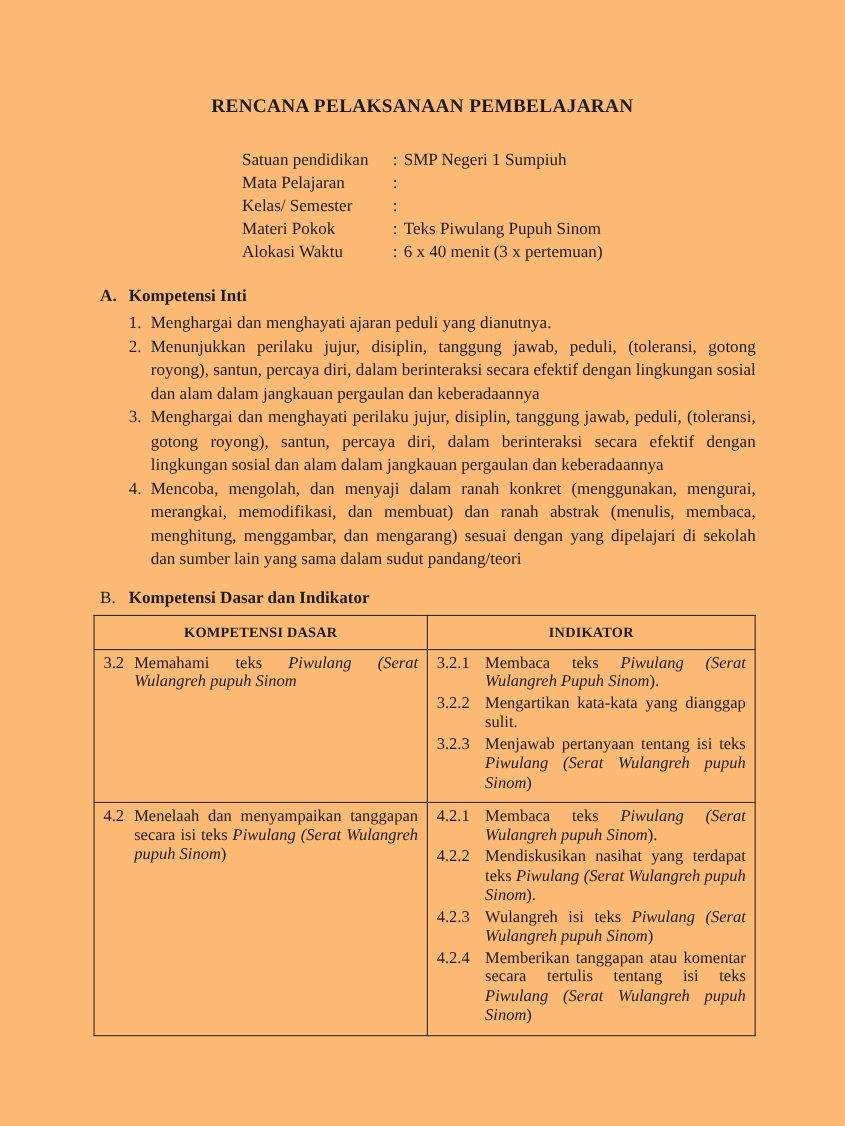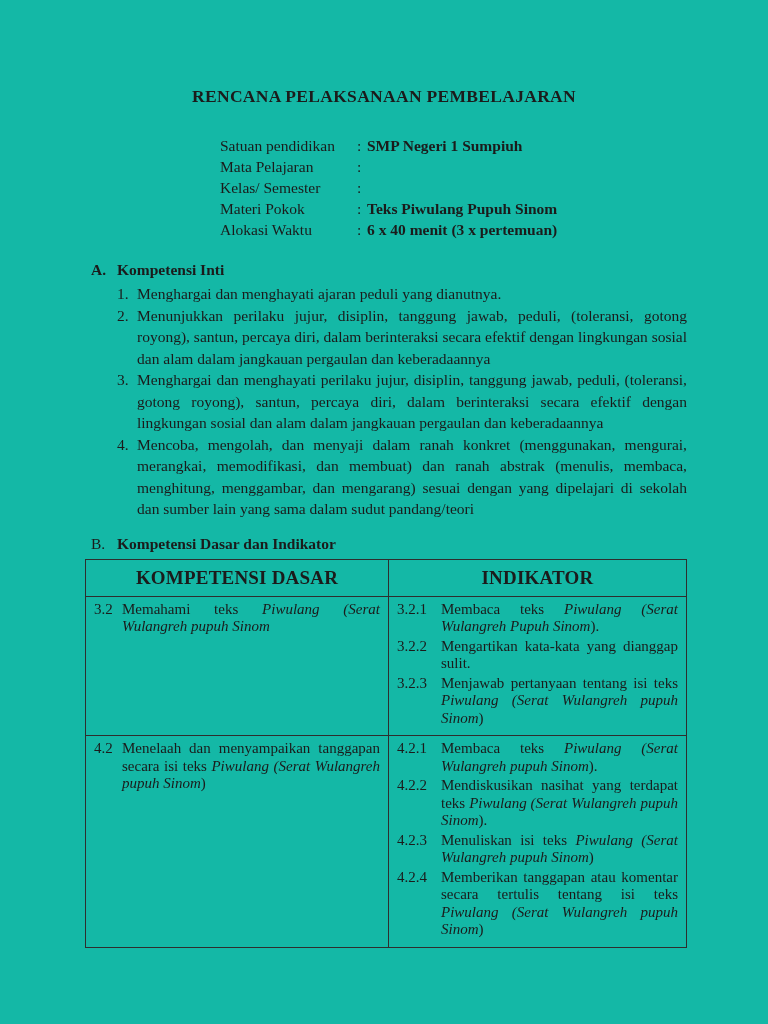--- a/index.html
+++ b/index.html
@@ -7,41 +7,41 @@
     padding: 0;
     width: 768px;
     height: 1024px;
     background: #ffffff;
     overflow: hidden;
   }
   .doc {
     position: relative;
     width: 768px;
     height: 1024px;
-    background: #14b8a6;
+    background: #fdba74;
     color: #1b1b1b;
     font-family: "Liberation Serif", "DejaVu Serif", serif;
     font-size: 15.5px;
   }
   .title {
     margin: 0;
     padding-top: 86px;
     text-align: center;
     font-size: 17.5px;
     font-weight: bold;
     letter-spacing: 0.3px;
   }
   .meta {
     margin: 28px 0 0 220px;
     line-height: 21px;
   }
   .meta-row { display: flex; }
   .meta-label { width: 137px; flex: none; }
   .meta-sep  { width: 10px; flex: none; }
-  .meta-value { flex: 1; font-weight: bold; }
+  .meta-value { flex: 1; }
   .content {
     margin-left: 85px;
     width: 602px;
   }
   .sec-head {
     display: flex;
     padding-left: 6px;
     font-weight: bold;
     margin-top: 19px;
     line-height: 21px;
@@ -61,21 +61,21 @@
     margin-top: 5px;
     width: 602px;
     border-collapse: collapse;
     table-layout: fixed;
     font-size: 15px;
   }
   table.kd-table th, table.kd-table td {
     border: 1.6px solid #2e2e2e;
   }
   table.kd-table th {
-    font-size: 19px;
+    font-size: 13px;
     font-weight: bold;
     text-align: center;
     padding: 7px 4px;
     letter-spacing: 0.2px;
   }
   th.col-kd, td.kd-cell { width: 294px; }
   td { vertical-align: top; }
   td.kd-cell, td.ind-cell { padding: 4px 8px 6px 8px; }
   .kd { display: flex; line-height: 17.5px; }
   .kd-num { width: 28px; flex: none; }
@@ -196,21 +196,21 @@
               <div class="ind-item">
                 <span class="ind-num">4.2.1</span>
                 <div class="ind-text"><span>Membaca teks </span><i>Piwulang (Serat Wulangreh pupuh Sinom</i><span>).</span></div>
               </div>
               <div class="ind-item">
                 <span class="ind-num">4.2.2</span>
                 <div class="ind-text"><span>Mendiskusikan nasihat yang terdapat teks </span><i>Piwulang (Serat Wulangreh pupuh Sinom</i><span>).</span></div>
               </div>
               <div class="ind-item">
                 <span class="ind-num">4.2.3</span>
-                <div class="ind-text"><span>Menuliskan isi teks </span><i>Piwulang (Serat Wulangreh pupuh Sinom</i><span>)</span></div>
+                <div class="ind-text"><span>Wulangreh isi teks </span><i>Piwulang (Serat Wulangreh pupuh Sinom</i><span>)</span></div>
               </div>
               <div class="ind-item">
                 <span class="ind-num">4.2.4</span>
                 <div class="ind-text"><span>Memberikan tanggapan atau komentar secara tertulis tentang isi teks </span><i>Piwulang (Serat Wulangreh pupuh Sinom</i><span>)</span></div>
               </div>
             </td>
           </tr>
         </tbody>
       </table>
     </div>

